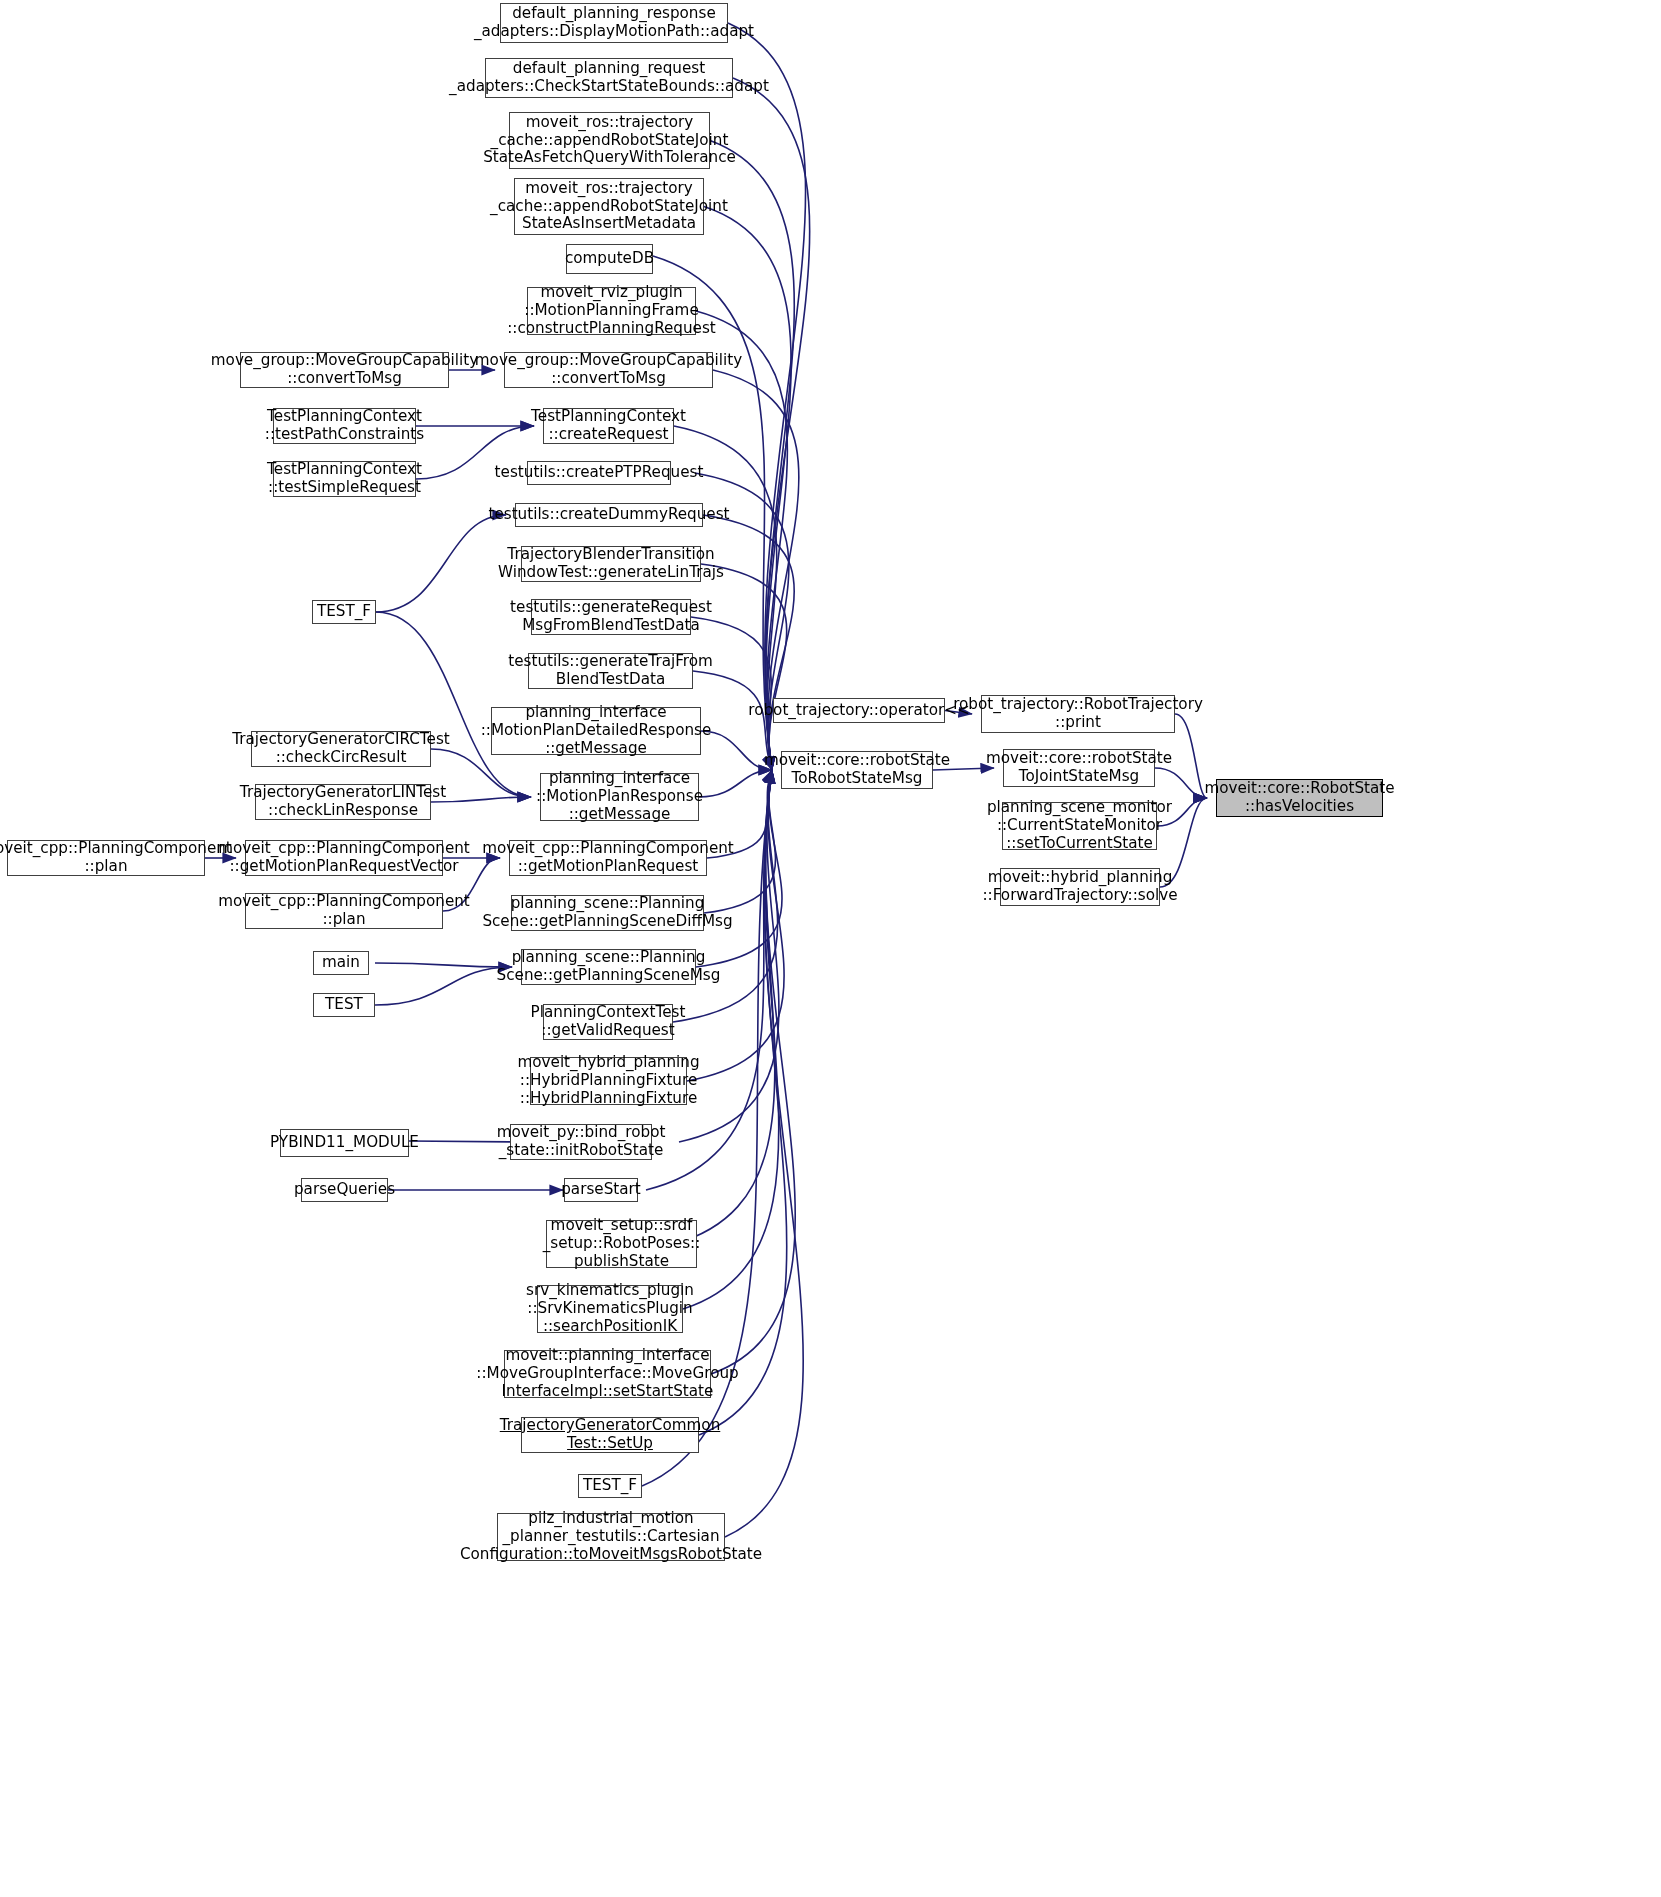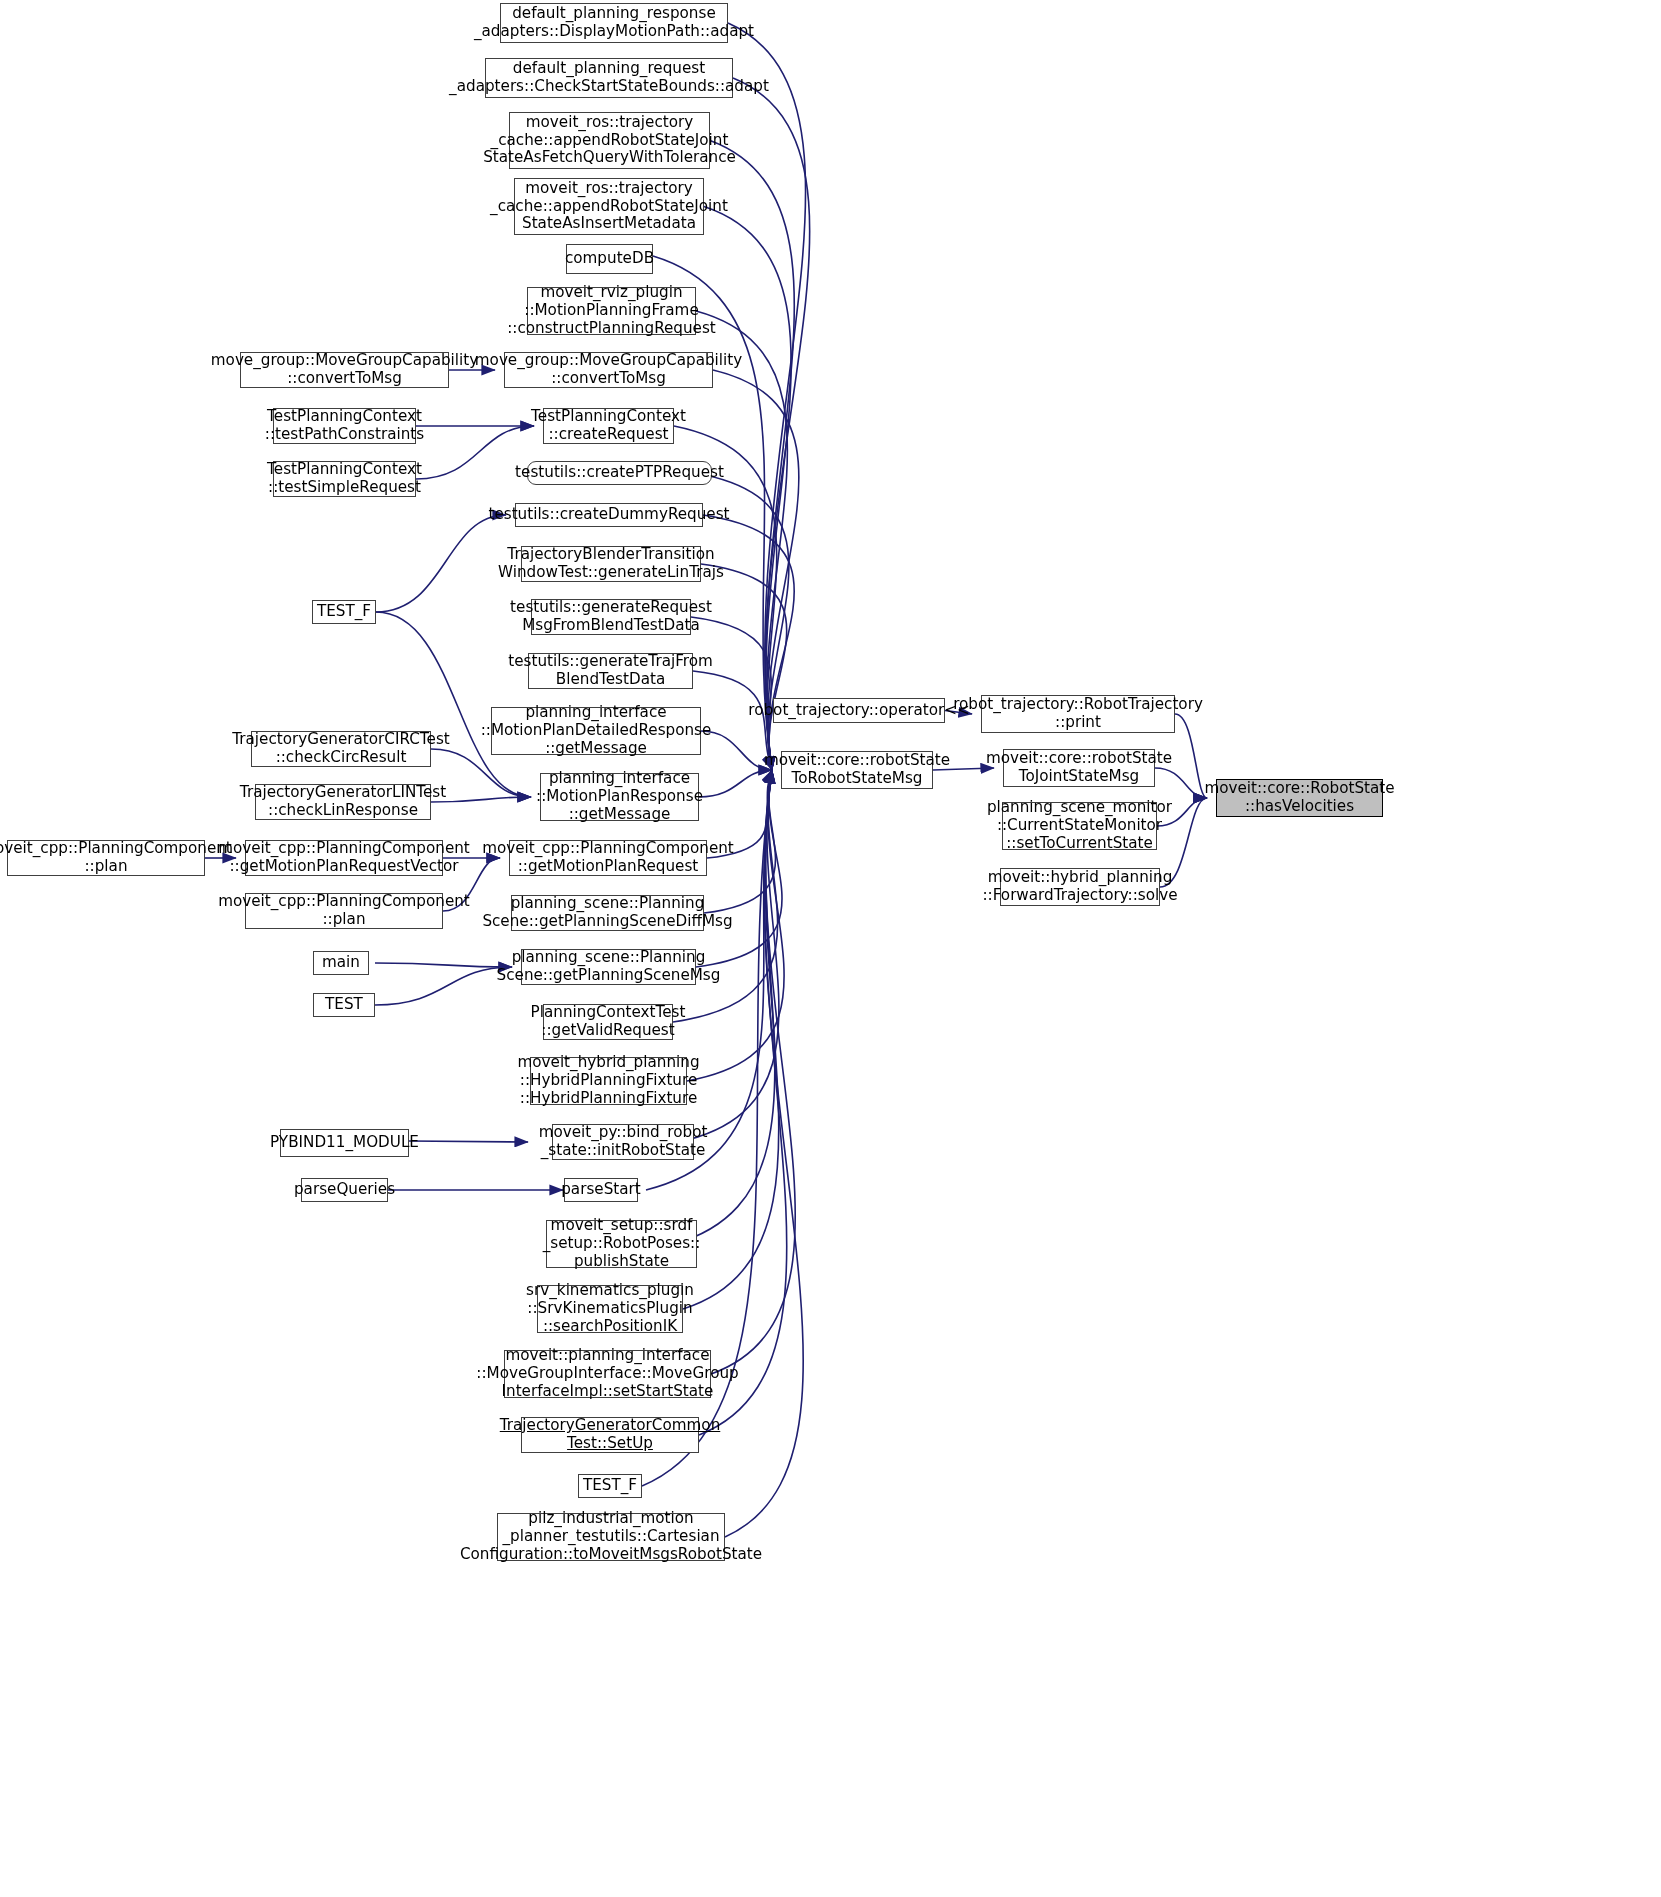--- a/index.html
+++ b/index.html
@@ -92,21 +92,21 @@
       <div class="node" style="left: 240px; top: 352px; width: 209px; height: 36px;">move_group::MoveGroupCapability
 ::convertToMsg</div>
       <div class="node" style="left: 504px; top: 352px; width: 209px; height: 36px;">move_group::MoveGroupCapability
 ::convertToMsg</div>
       <div class="node" style="left: 273px; top: 408px; width: 143px; height: 36px;">TestPlanningContext
 ::testPathConstraints</div>
       <div class="node" style="left: 543px; top: 408px; width: 131px; height: 36px;">TestPlanningContext
 ::createRequest</div>
       <div class="node" style="left: 273px; top: 461px; width: 143px; height: 36px;">TestPlanningContext
 ::testSimpleRequest</div>
-      <div class="node" style="left: 527px; top: 461px; width: 185px; height: 24px; border-radius: 9px;">testutils::createPTPRequest</div>
+      <div class="node" style="left: 527px; top: 461px; width: 144px; height: 24px;">testutils::createPTPRequest</div>
       <div class="node" style="left: 515px; top: 503px; width: 188px; height: 24px;">testutils::createDummyRequest</div>
       <div class="node" style="left: 521px; top: 546px; width: 180px; height: 36px;">TrajectoryBlenderTransition
 WindowTest::generateLinTrajs</div>
       <div class="node" style="left: 531px; top: 599px; width: 160px; height: 36px;">testutils::generateRequest
 MsgFromBlendTestData</div>
       <div class="node" style="left: 528px; top: 653px; width: 165px; height: 36px;">testutils::generateTrajFrom
 BlendTestData</div>
       <div class="node" style="left: 312px; top: 600px; width: 64px; height: 24px;">TEST_F</div>
       <div class="node" style="left: 491px; top: 707px; width: 210px; height: 48px;">planning_interface
 ::MotionPlanDetailedResponse
@@ -131,21 +131,21 @@
       <div class="node" style="left: 313px; top: 951px; width: 56px; height: 24px;">main</div>
       <div class="node" style="left: 521px; top: 949px; width: 175px; height: 36px;">planning_scene::Planning
 Scene::getPlanningSceneMsg</div>
       <div class="node" style="left: 313px; top: 993px; width: 62px; height: 24px;">TEST</div>
       <div class="node" style="left: 543px; top: 1004px; width: 130px; height: 36px;">PlanningContextTest
 ::getValidRequest</div>
       <div class="node" style="left: 530px; top: 1057px; width: 157px; height: 48px; text-align: center;">moveit_hybrid_planning
 ::HybridPlanningFixture
 ::HybridPlanningFixture</div>
       <div class="node" style="left: 280px; top: 1129px; width: 129px; height: 28px;">PYBIND11_MODULE</div>
-      <div class="node" style="left: 552px; top: 1124px; width: 142px; height: 36px;">moveit_py::bind_robot
+      <div class="node" style="left: 510px; top: 1124px; width: 142px; height: 36px;">moveit_py::bind_robot
 _state::initRobotState</div>
       <div class="node" style="left: 301px; top: 1178px; width: 87px; height: 24px;">parseQueries</div>
       <div class="node" style="left: 564px; top: 1178px; width: 74px; height: 24px;">parseStart</div>
       <div class="node" style="left: 546px; top: 1220px; width: 151px; height: 48px;">moveit_setup::srdf
 _setup::RobotPoses::
 publishState</div>
       <div class="node" style="left: 537px; top: 1285px; width: 146px; height: 48px;">srv_kinematics_plugin
 ::SrvKinematicsPlugin
 ::searchPositionIK</div>
       <div class="node" style="left: 504px; top: 1350px; width: 207px; height: 48px;">moveit::planning_interface

